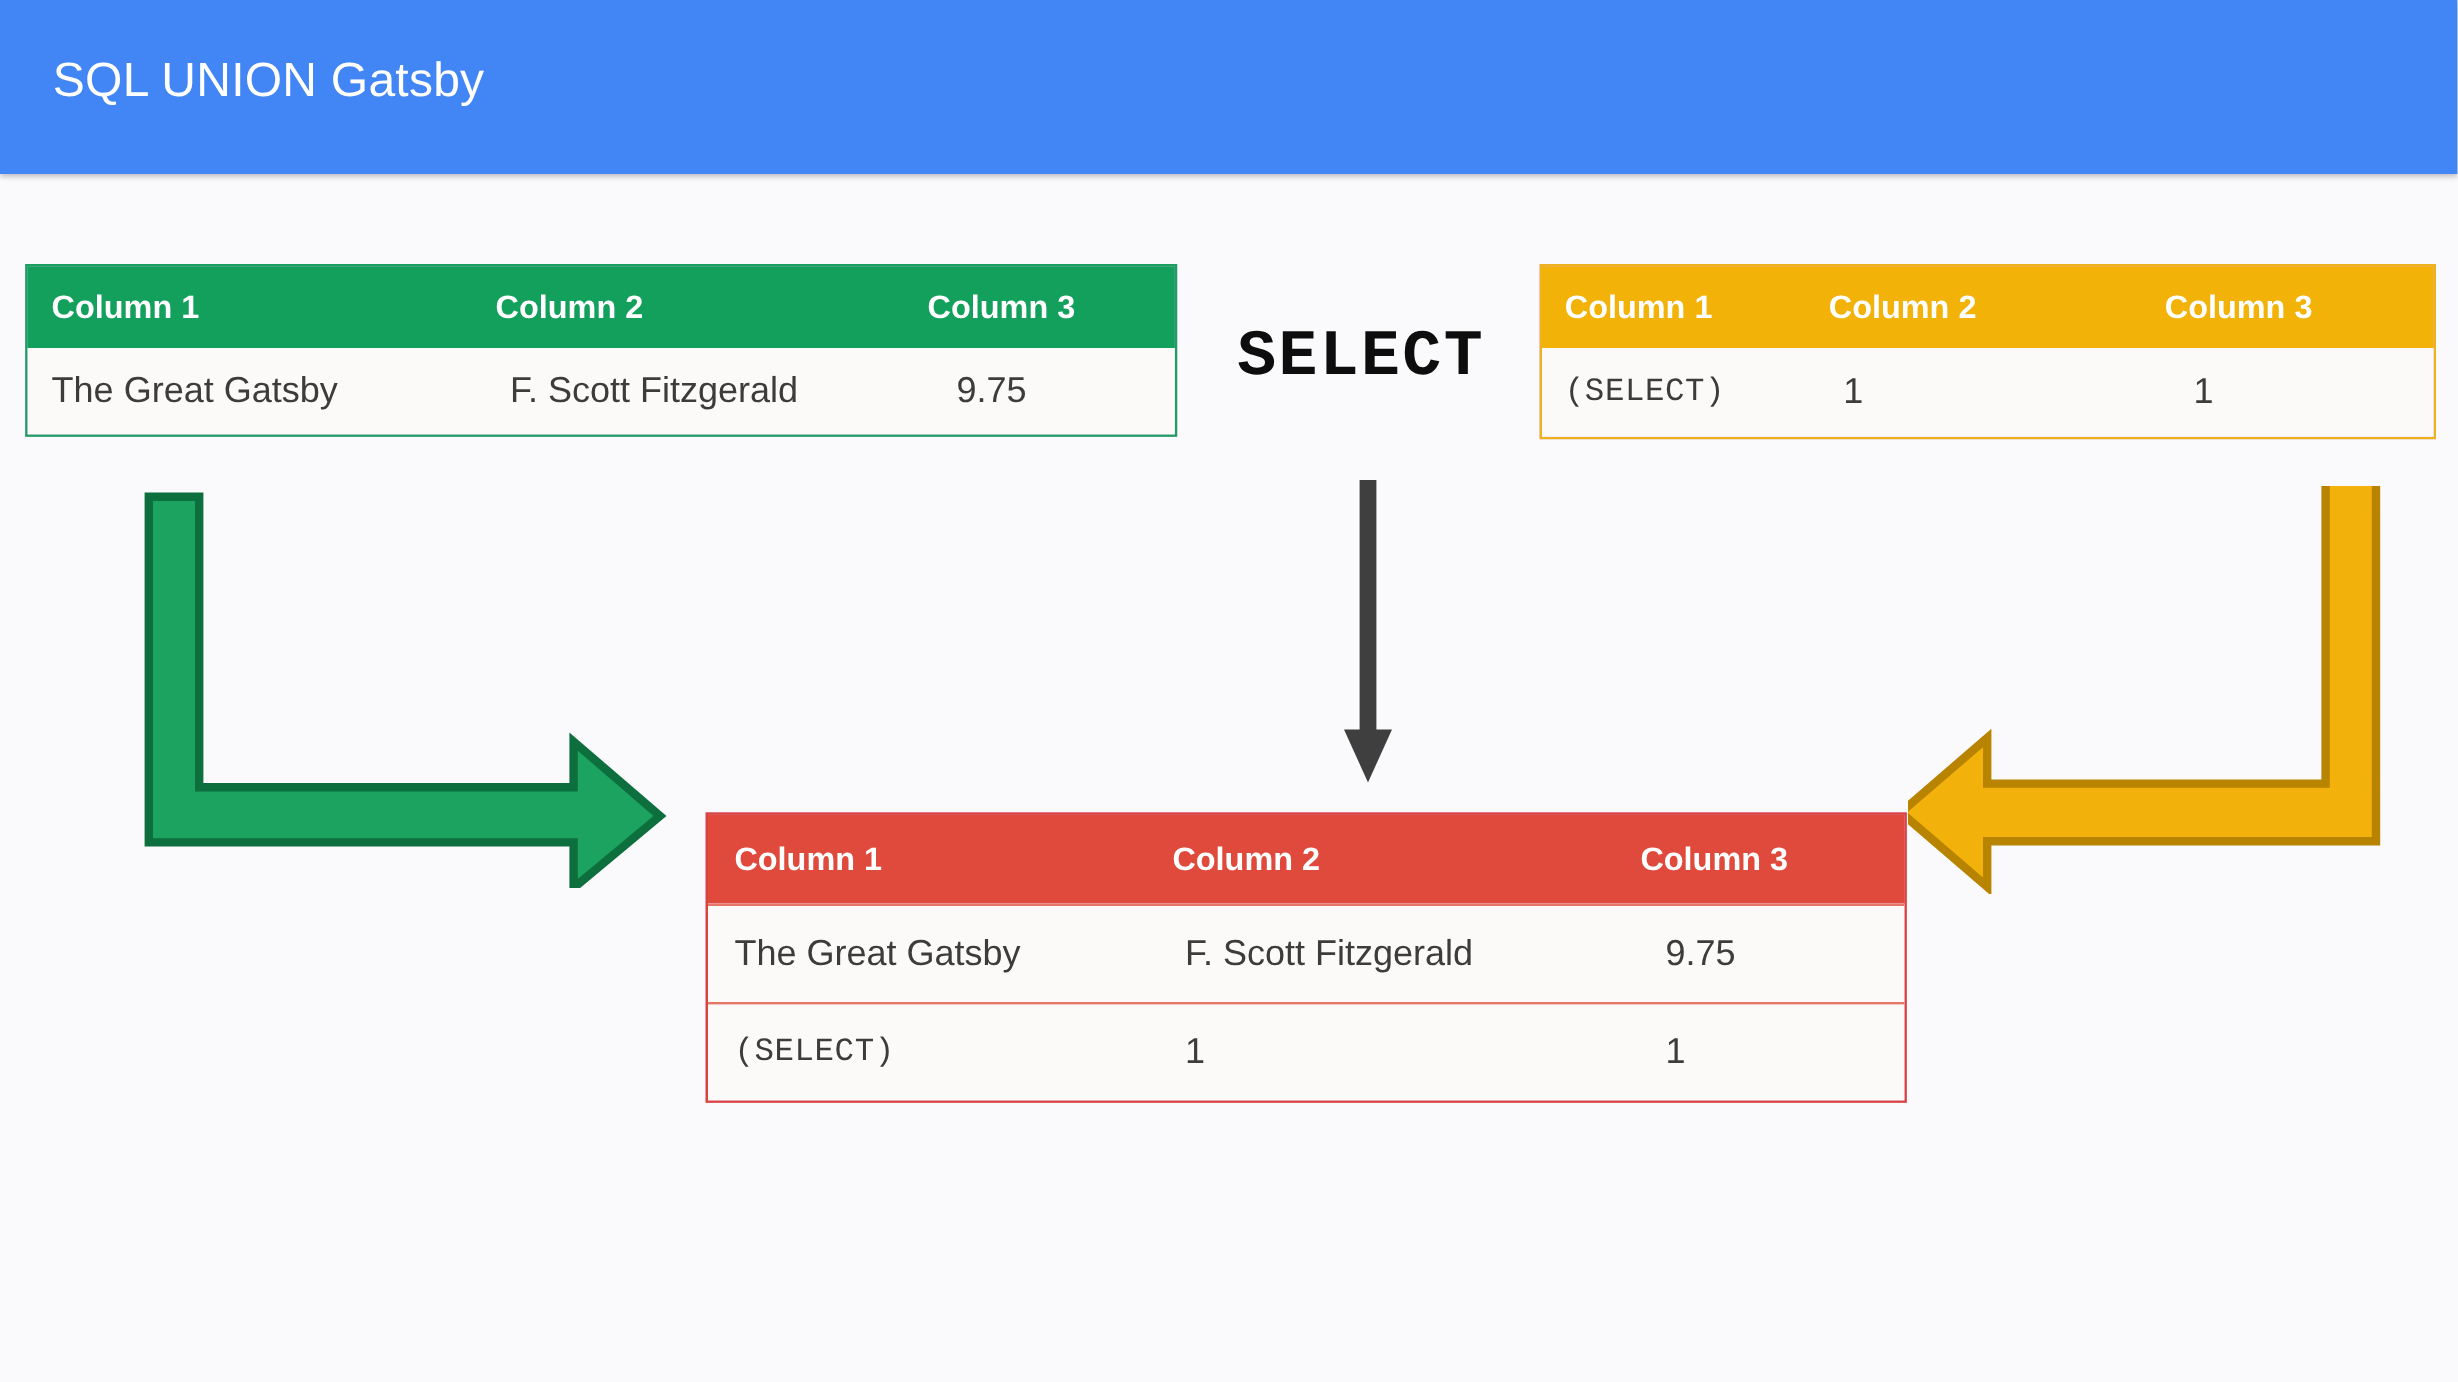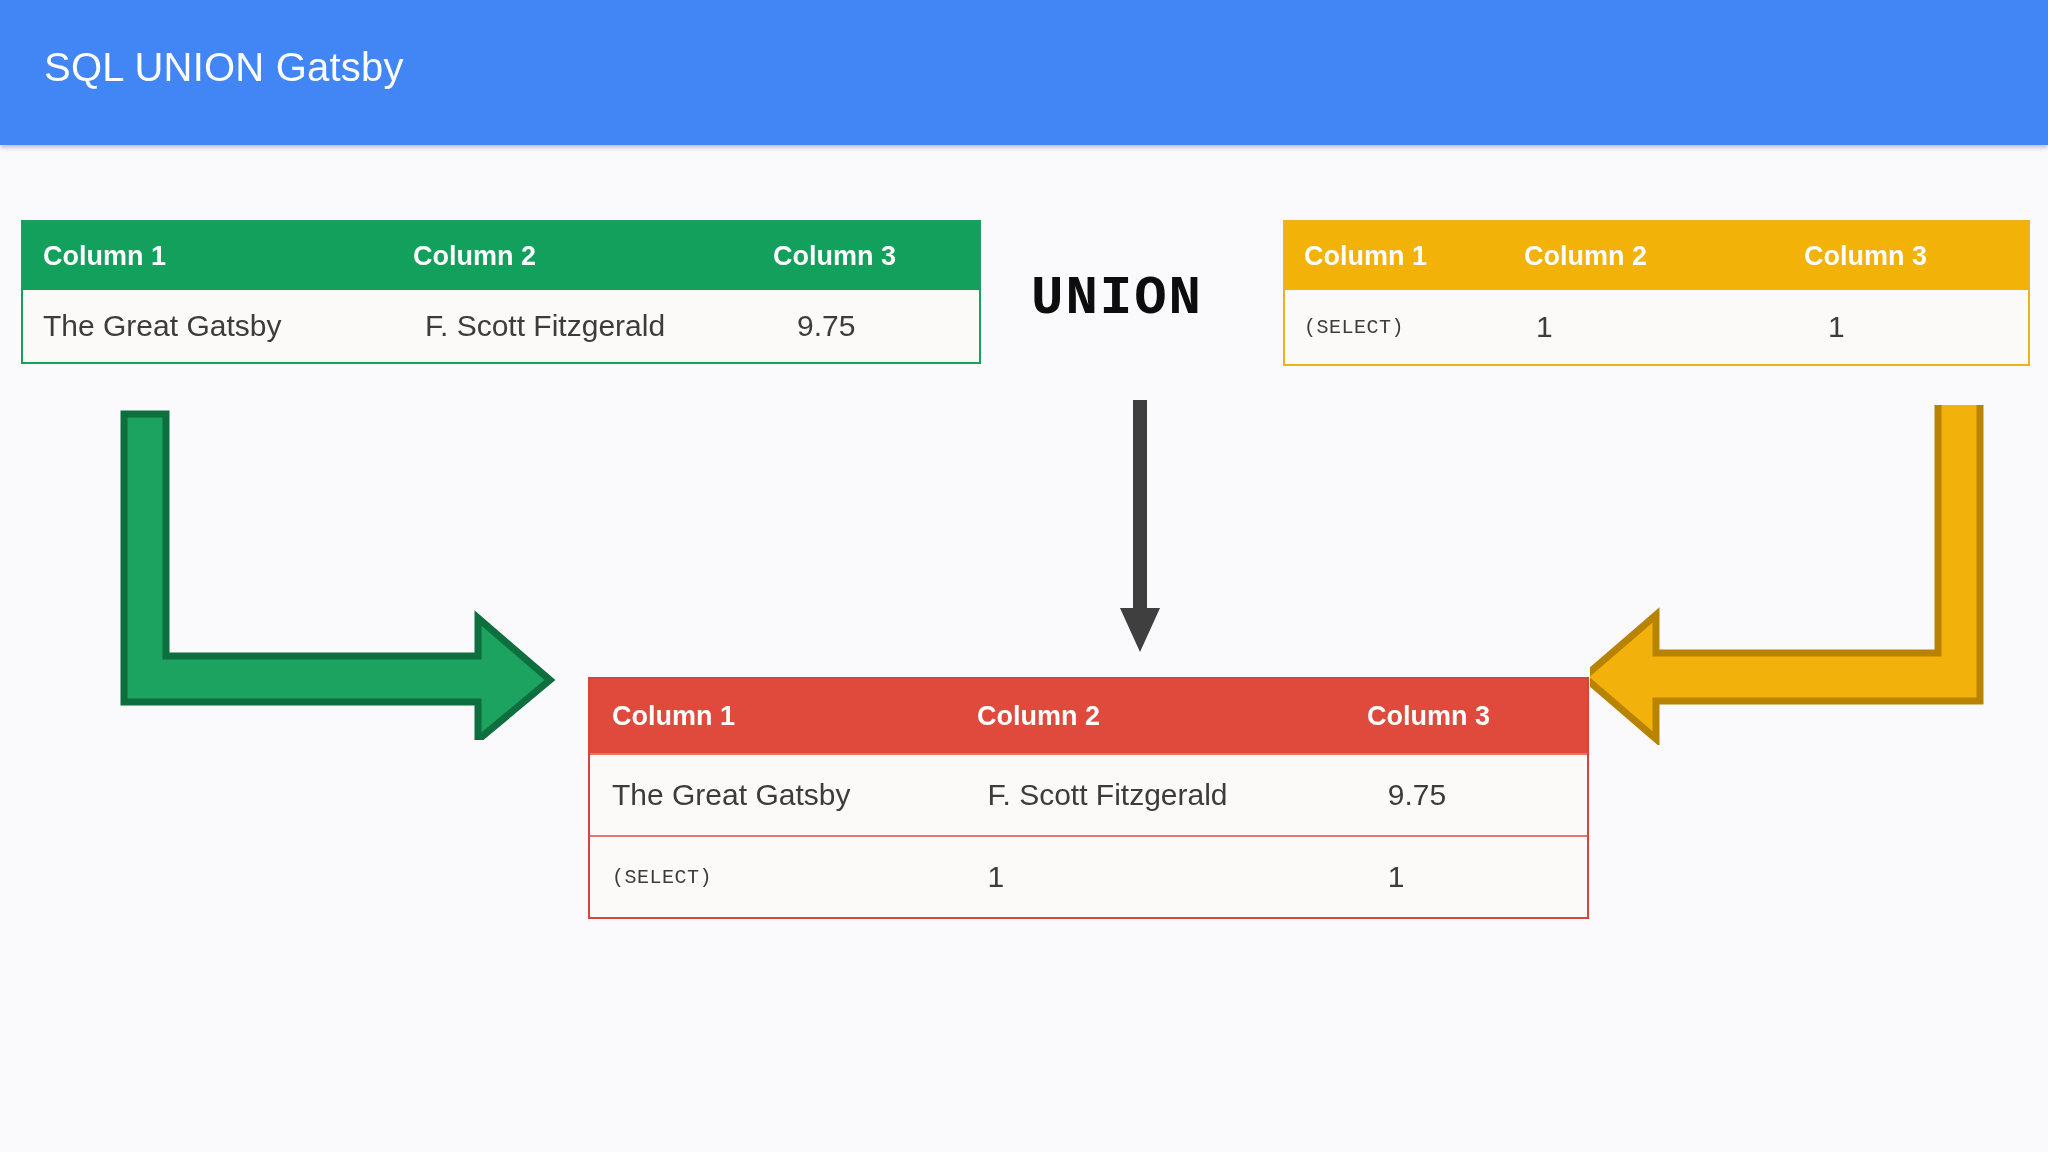--- a/index.html
+++ b/index.html
@@ -62,21 +62,21 @@
     gap: 12px;
   }
   .tbl-row .cell {
     color: #3c3c3c;
     font-size: 30px;
     white-space: nowrap;
     box-sizing: border-box;
   }
   .cell.mono {
     font-family: "Liberation Mono", "DejaVu Sans Mono", monospace;
-    font-size: 20px;
+    font-size: 27px;
     letter-spacing: 0.5px;
   }
 
   
   #table-left {
     left: 21px;
     top: 220px;
     width: 960px;
     border: 2px solid #19a05e;
   }
@@ -183,21 +183,21 @@
     <div class="cell c2">Column 2</div>
     <div class="cell c3">Column 3</div>
   </div>
   <div class="tbl-row">
     <div class="cell c1 mono">(SELECT)</div>
     <div class="cell c2">1</div>
     <div class="cell c3">1</div>
   </div>
 </div>
 
-<div id="union-label">UNION</div>
+<div id="union-label">SELECT</div>
 
 <div id="table-result" class="data-table">
   <div class="tbl-header">
     <div class="cell c1">Column 1</div>
     <div class="cell c2">Column 2</div>
     <div class="cell c3">Column 3</div>
   </div>
   <div class="tbl-row">
     <div class="cell c1">The Great Gatsby</div>
     <div class="cell c2">F. Scott Fitzgerald</div>

